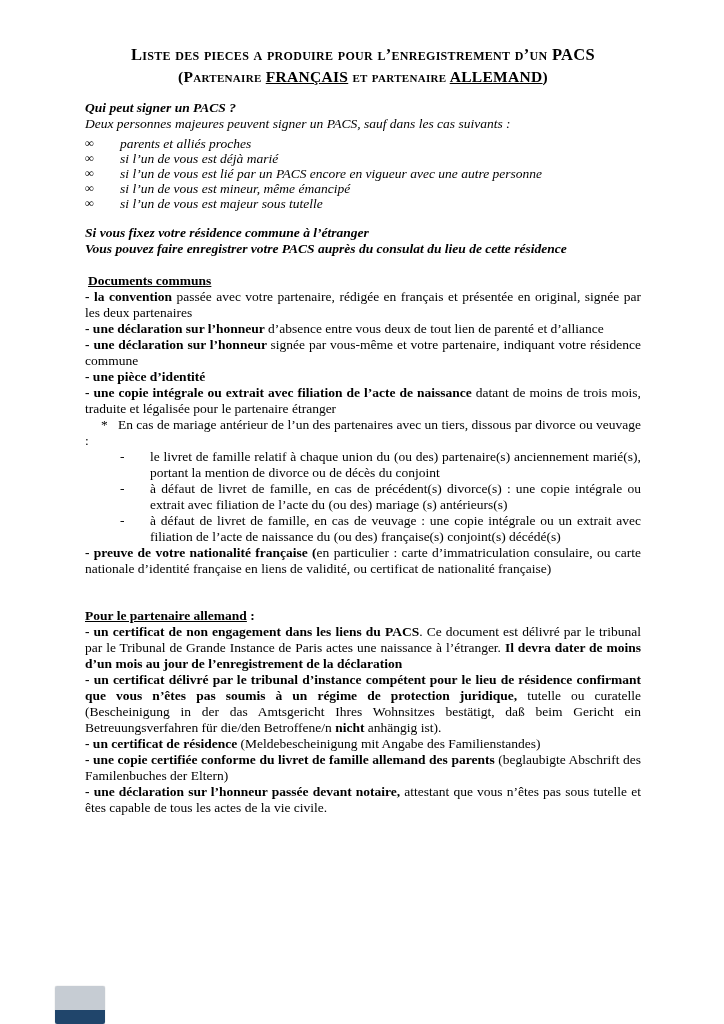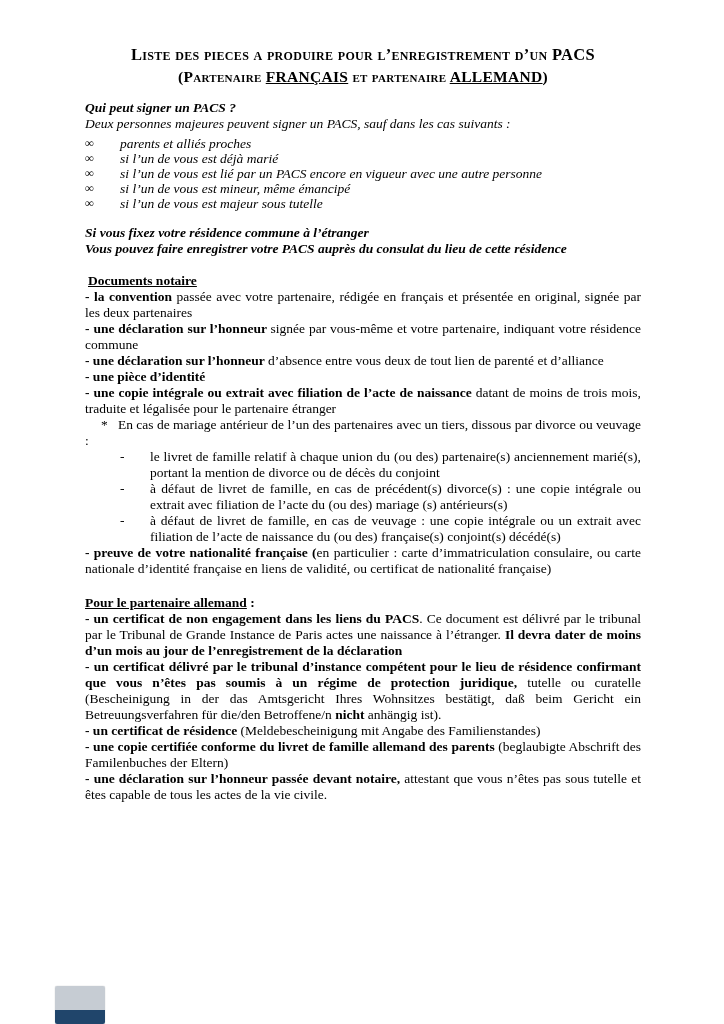--- a/index.html
+++ b/index.html
@@ -94,43 +94,43 @@
           <span class="marker">∞</span>
           <span class="item-text"><span class="ri ">si l’un de vous est mineur, même émancipé</span></span>
         </div>
         <div class="list-item">
           <span class="marker">∞</span>
           <span class="item-text"><span class="ri ">si l’un de vous est majeur sous tutelle</span></span>
         </div>
       </div>
       <div class="para " style="margin-top: 14px;"><span class="rb ri ">Si vous fixez votre résidence commune à l’étranger</span></div>
       <div class="para "><span class="rb ri ">Vous pouvez faire enregistrer votre PACS auprès du consulat du lieu de cette résidence</span></div>
-      <div class="para heading-sp" style="margin-top: 16px;"><span class="rb ru">Documents notaire</span></div>
+      <div class="para heading-sp" style="margin-top: 16px;"><span class="rb ru">Documents communs</span></div>
       <div class="para justify"><span class="rb "> - la convention </span><span class=""> passée avec votre partenaire, rédigée en français et présentée en original, signée par les deux partenaires</span></div>
+      <div class="para justify"><span class="rb ">- une déclaration sur l’honneur </span><span class="">d’absence  entre vous deux de tout lien de parenté et d’alliance</span></div>
       <div class="para justify"><span class="rb ">- une déclaration sur l’honneur </span><span class="">signée par vous-même et votre partenaire, indiquant votre résidence commune</span></div>
-      <div class="para justify"><span class="rb ">- une déclaration sur l’honneur </span><span class="">d’absence  entre vous deux de tout lien de parenté et d’alliance</span></div>
       <div class="para "><span class="rb ">- une pièce d’identité</span></div>
       <div class="para justify"><span class="rb ">- une copie intégrale ou extrait avec filiation de l’acte de naissance </span><span class="">datant de moins de trois mois, traduite et légalisée pour le  partenaire étranger</span></div>
       <div class="para justify indent-star"><span class="">*&nbsp;&nbsp;&nbsp;En cas de mariage antérieur de l’un des partenaires avec un tiers, dissous par divorce ou veuvage :</span></div>
       <div class="list dash">
         <div class="list-item">
           <span class="marker">-</span>
           <span class="item-text"><span class="">le livret de famille relatif à chaque union du (ou des) partenaire(s) anciennement marié(s), portant la mention de divorce ou de décès du conjoint</span></span>
         </div>
         <div class="list-item">
           <span class="marker">-</span>
           <span class="item-text"><span class="">à défaut de livret de famille, en cas de précédent(s) divorce(s) : une copie intégrale ou extrait avec filiation de l’acte du (ou des) mariage (s) antérieurs(s)</span></span>
         </div>
         <div class="list-item">
           <span class="marker">-</span>
           <span class="item-text"><span class="">à défaut de livret de famille, en cas de veuvage : une copie intégrale ou un extrait avec filiation de l’acte de naissance du (ou des) française(s) conjoint(s) décédé(s)</span></span>
         </div>
       </div>
       <div class="para justify"><span class="rb "> - preuve de votre nationalité française (</span><span class="">en particulier : carte d’immatriculation consulaire, ou carte nationale d’identité française en liens de validité, ou certificat de nationalité française)</span></div>
-      <div class="para " style="margin-top: 18px;"><span class="rb ru">Pour le partenaire allemand</span><span class="rb "> :</span></div>
+      <div class="para " style="margin-top: 31px;"><span class="rb ru">Pour le partenaire allemand</span><span class="rb "> :</span></div>
       <div class="para justify"><span class="rb "> - un certificat de non engagement dans les liens du PACS</span><span class="">. Ce document est délivré par le tribunal par le Tribunal de Grande Instance de Paris actes une naissance à l’étranger. </span><span class="rb ">Il devra dater de moins d’un mois au jour de l’enregistrement de la déclaration</span></div>
       <div class="para justify"><span class="rb ">- un certificat délivré par  le tribunal d’instance compétent pour le lieu de résidence confirmant que vous n’êtes pas soumis à un régime de protection juridique,</span><span class=""> tutelle ou curatelle (Bescheinigung in der das Amtsgericht Ihres Wohnsitzes bestätigt, daß beim Gericht ein Betreuungsverfahren für die/den Betroffene/n </span><span class="rb ">nicht</span><span class=""> anhängig ist).</span></div>
       <div class="para "><span class="rb ">- un certificat  de résidence </span><span class="">(Meldebescheinigung mit Angabe des Familienstandes)</span></div>
       <div class="para justify"><span class="rb ">- une copie certifiée conforme du livret de famille allemand des parents </span><span class="">(beglaubigte Abschrift des Familenbuches der Eltern)</span></div>
       <div class="para justify"><span class="rb ">- une déclaration sur l’honneur passée devant  notaire, </span><span class=""> attestant que vous n’êtes pas sous tutelle et êtes capable de tous les actes de la vie civile.</span></div>
     </div>
   <div class="thumb">
     <div class="thumb-page" style="background: rgb(198, 204, 211);"></div>
     <div class="thumb-band" style="background: rgb(32, 69, 107);"></div>
   </div>

